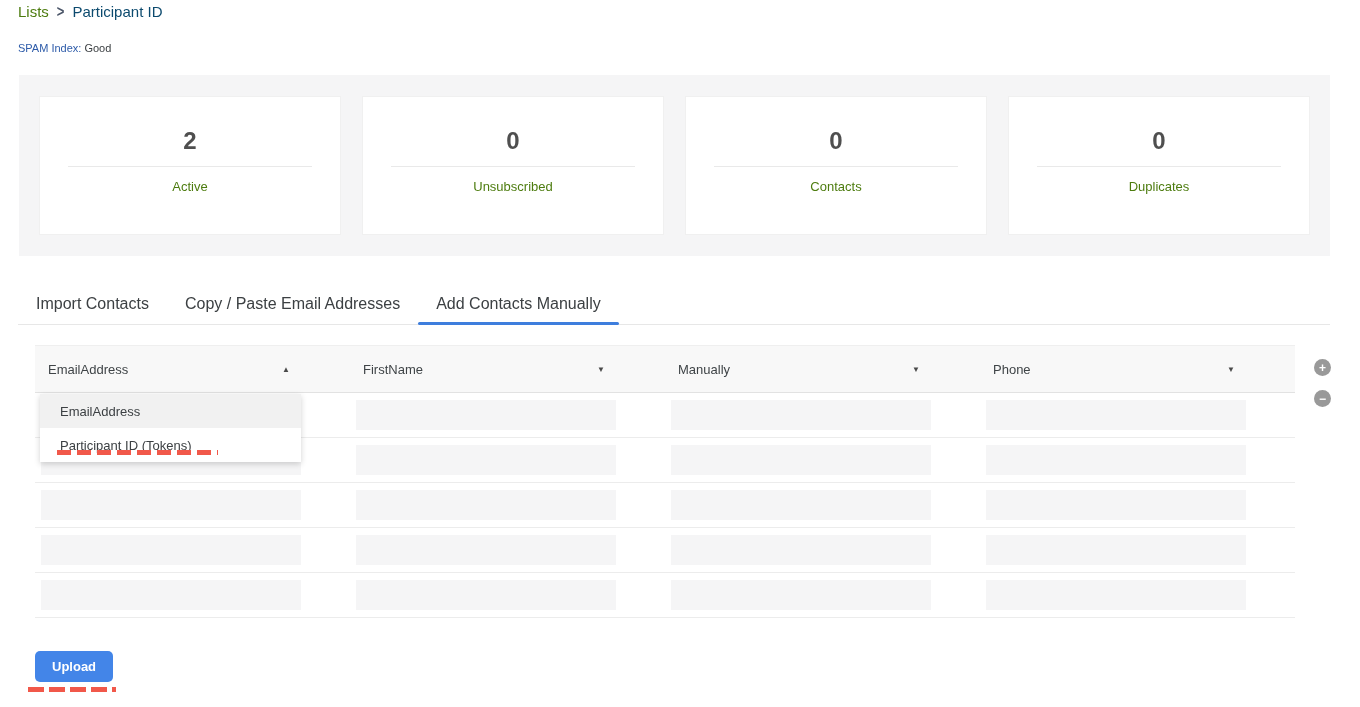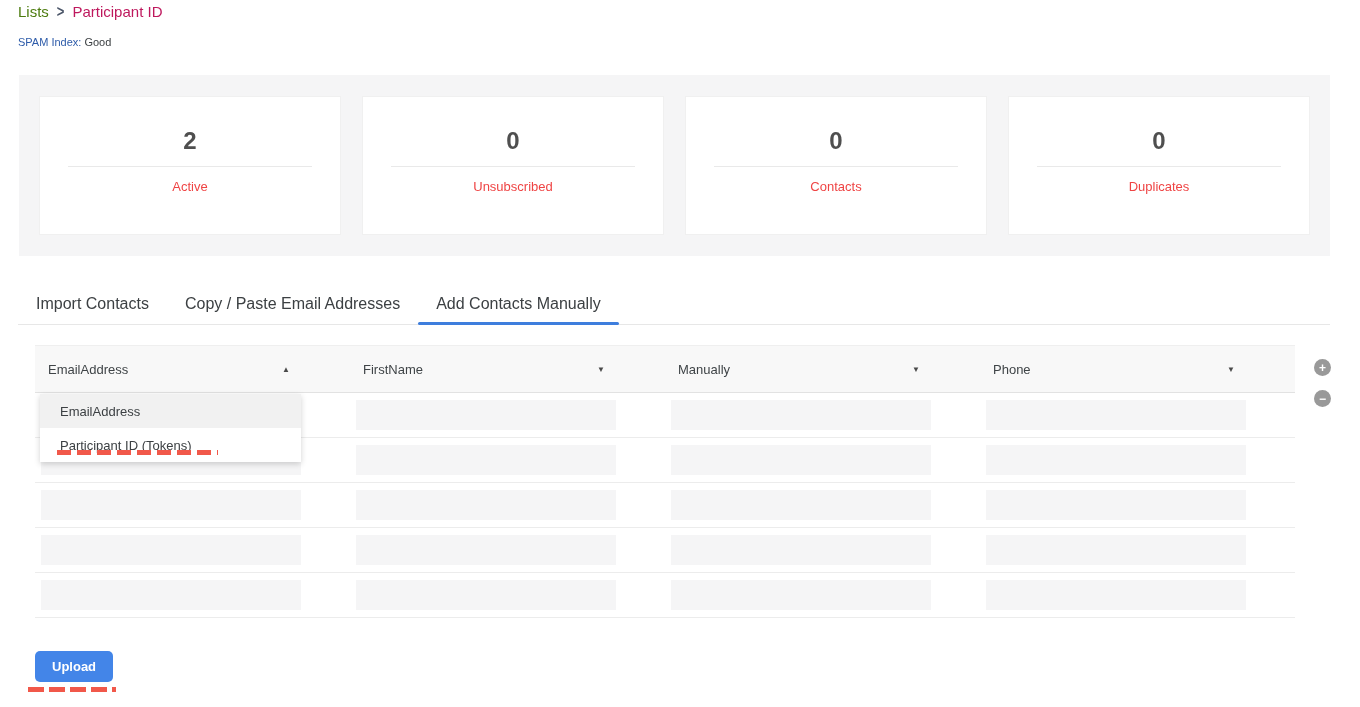--- a/index.html
+++ b/index.html
@@ -9,40 +9,40 @@
     background: #ffffff;
     color: #3e4347;
     position: relative;
   }
   .page { position: absolute; inset: 0; }
 
   
   .breadcrumb { position: absolute; left: 18px; top: 3px; font-size: 15px; display: flex; align-items: center; gap: 8px; }
   .bc-link { color: #4d7c0f; text-decoration: none; cursor: pointer; }
   .bc-sep { color: #4a5568; font-weight: 700; font-size: 13px; transform: scaleY(1.25); }
-  .bc-current { color: #be185d; font-weight: 500; }
-
-  
-  .spam { position: absolute; left: 18px; top: 36px; font-size: 11px; }
+  .bc-current { color: #0c4a6e; font-weight: 500; }
+
+  
+  .spam { position: absolute; left: 18px; top: 42px; font-size: 11px; }
   .spam-label { color: #2d5ba9; }
   .spam-value { color: #3c4043; margin-left: 3px; }
 
   
   .stats-panel {
     position: absolute; left: 19px; top: 75px; width: 1311px; height: 181px;
     background: #f5f5f6;
     display: flex; gap: 21px; padding: 21px 20px;
   }
   .stat-card {
     flex: 1; background: #ffffff; border: 1px solid #f0f0f0;
     text-align: center;
   }
   .stat-value { margin-top: 30px; font-size: 24px; font-weight: 700; color: #4f4f4f; }
   .stat-divider { height: 1px; background: #e9e9e9; margin: 11px 28px 0; }
-  .stat-label { margin-top: 12px; font-size: 13px; color: #ef4444; }
+  .stat-label { margin-top: 12px; font-size: 13px; color: #4d7c0f; }
 
   
   .tabs {
     position: absolute; left: 18px; top: 288px; width: 1312px;
     display: flex; border-bottom: 1px solid #e7e7e7;
   }
   .tab {
     position: relative; padding: 7px 18px 11px; font-size: 16px; color: #3c4043;
     cursor: pointer; white-space: nowrap;
   }

